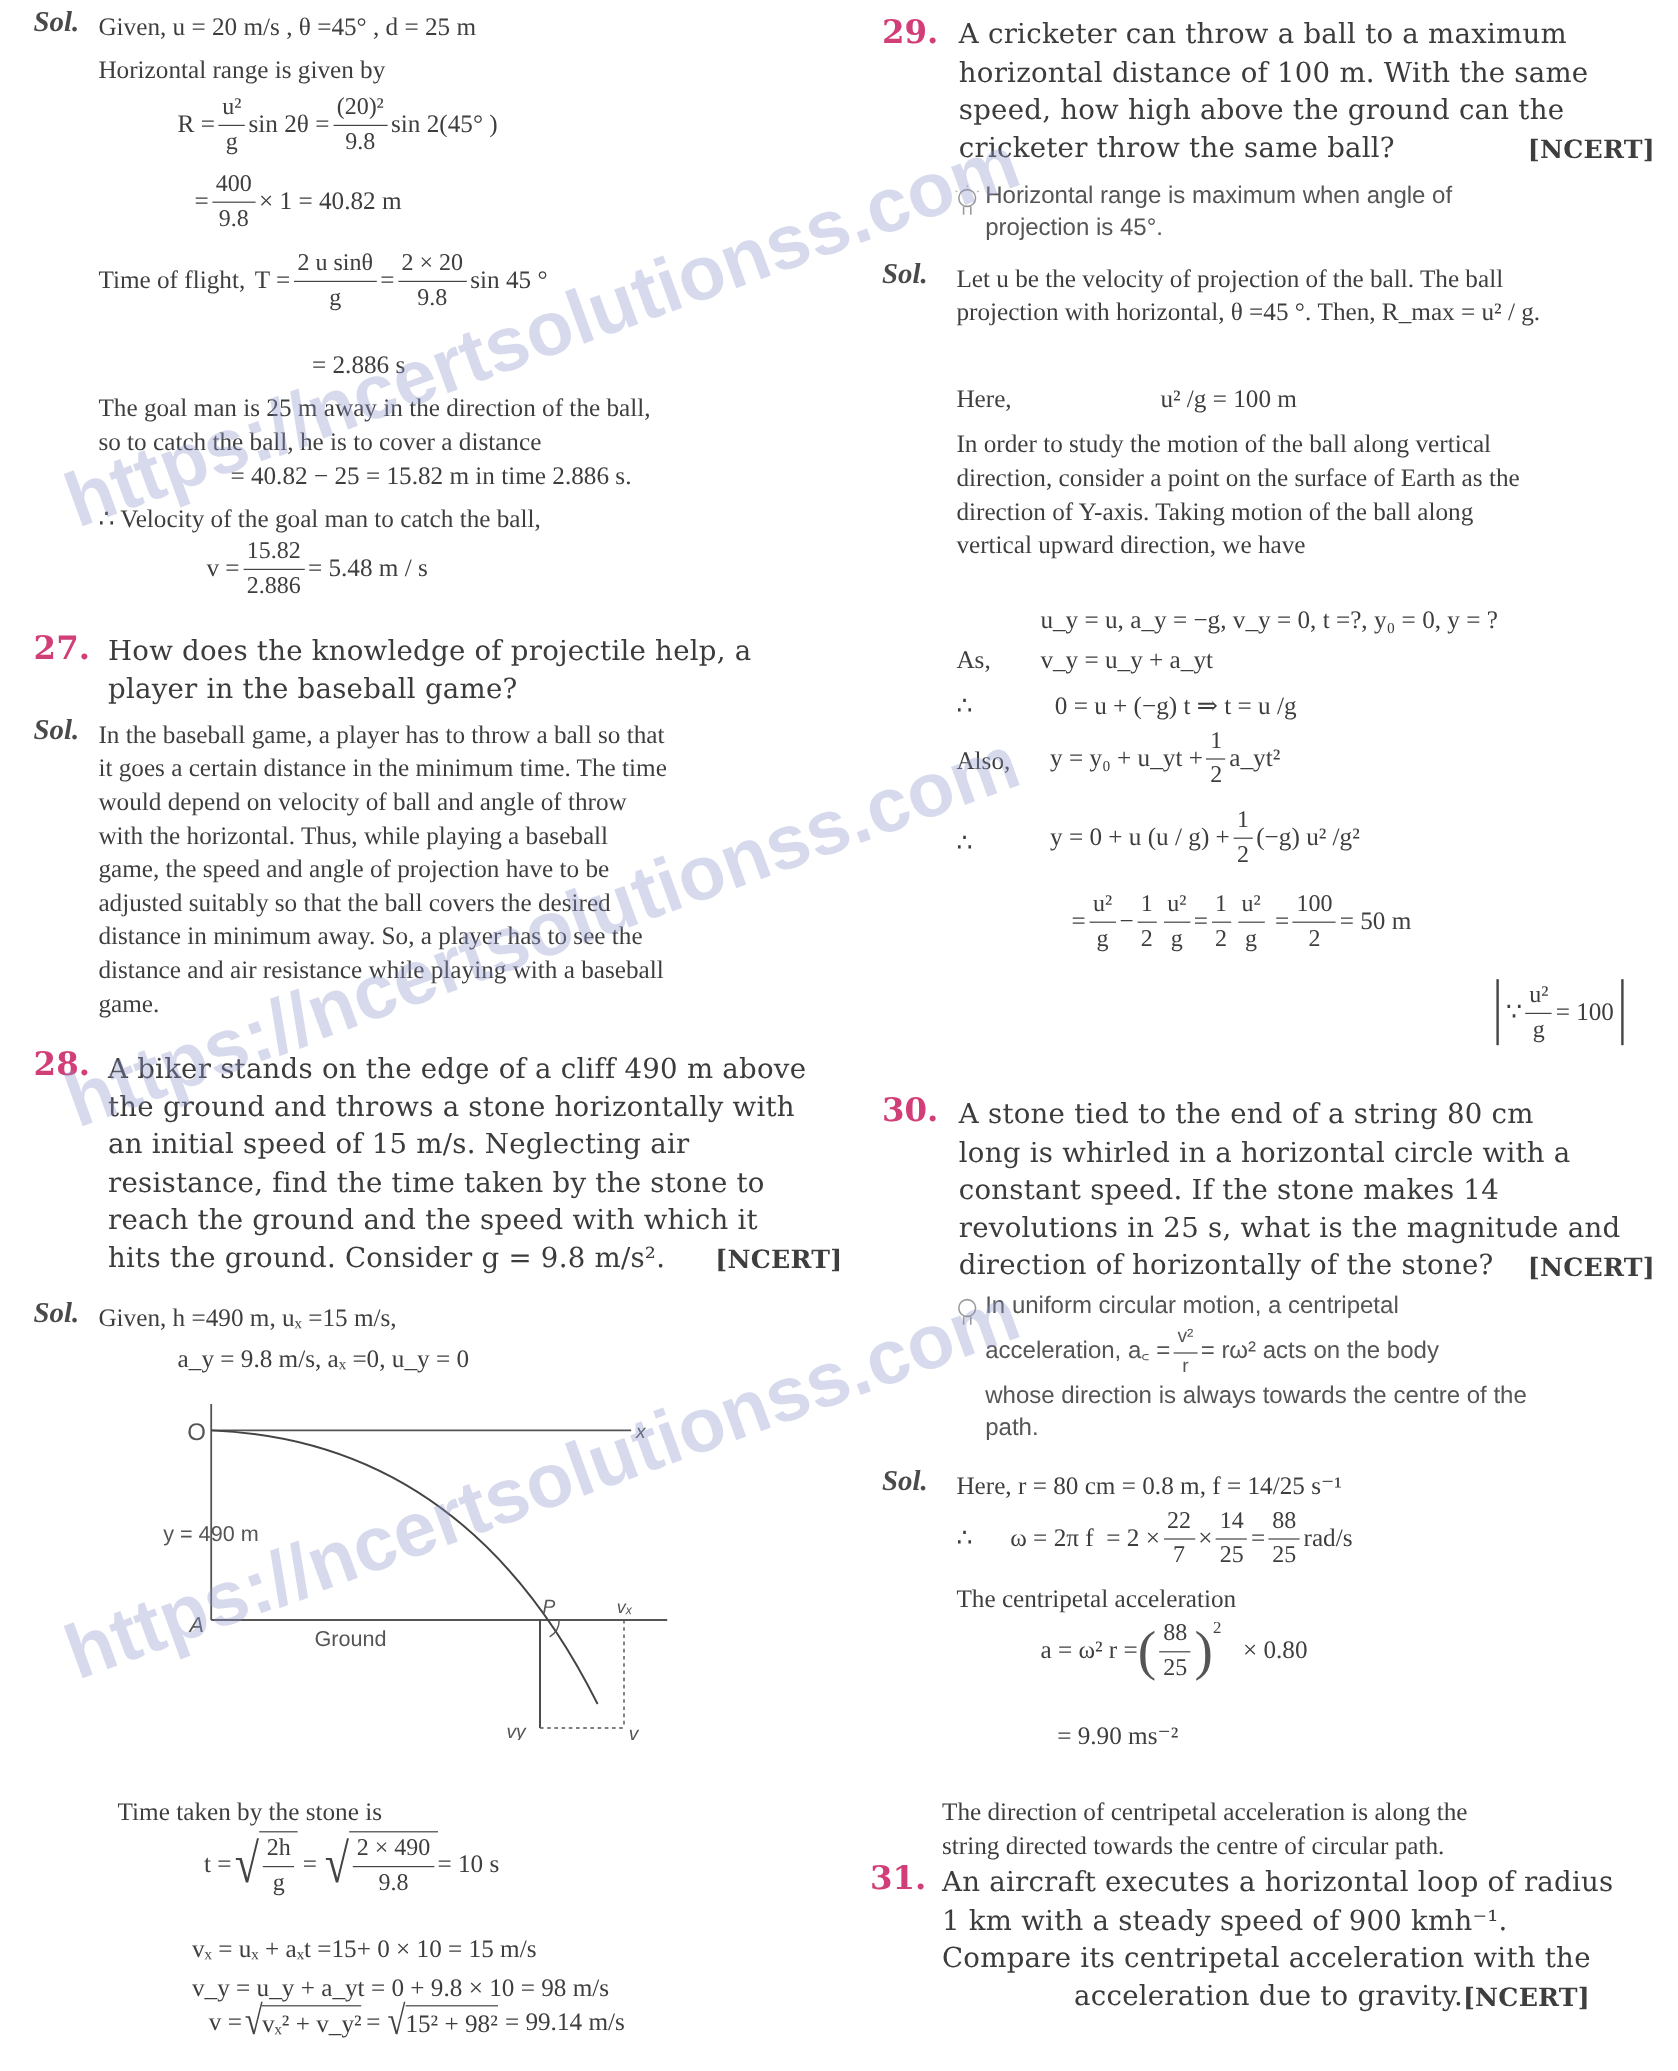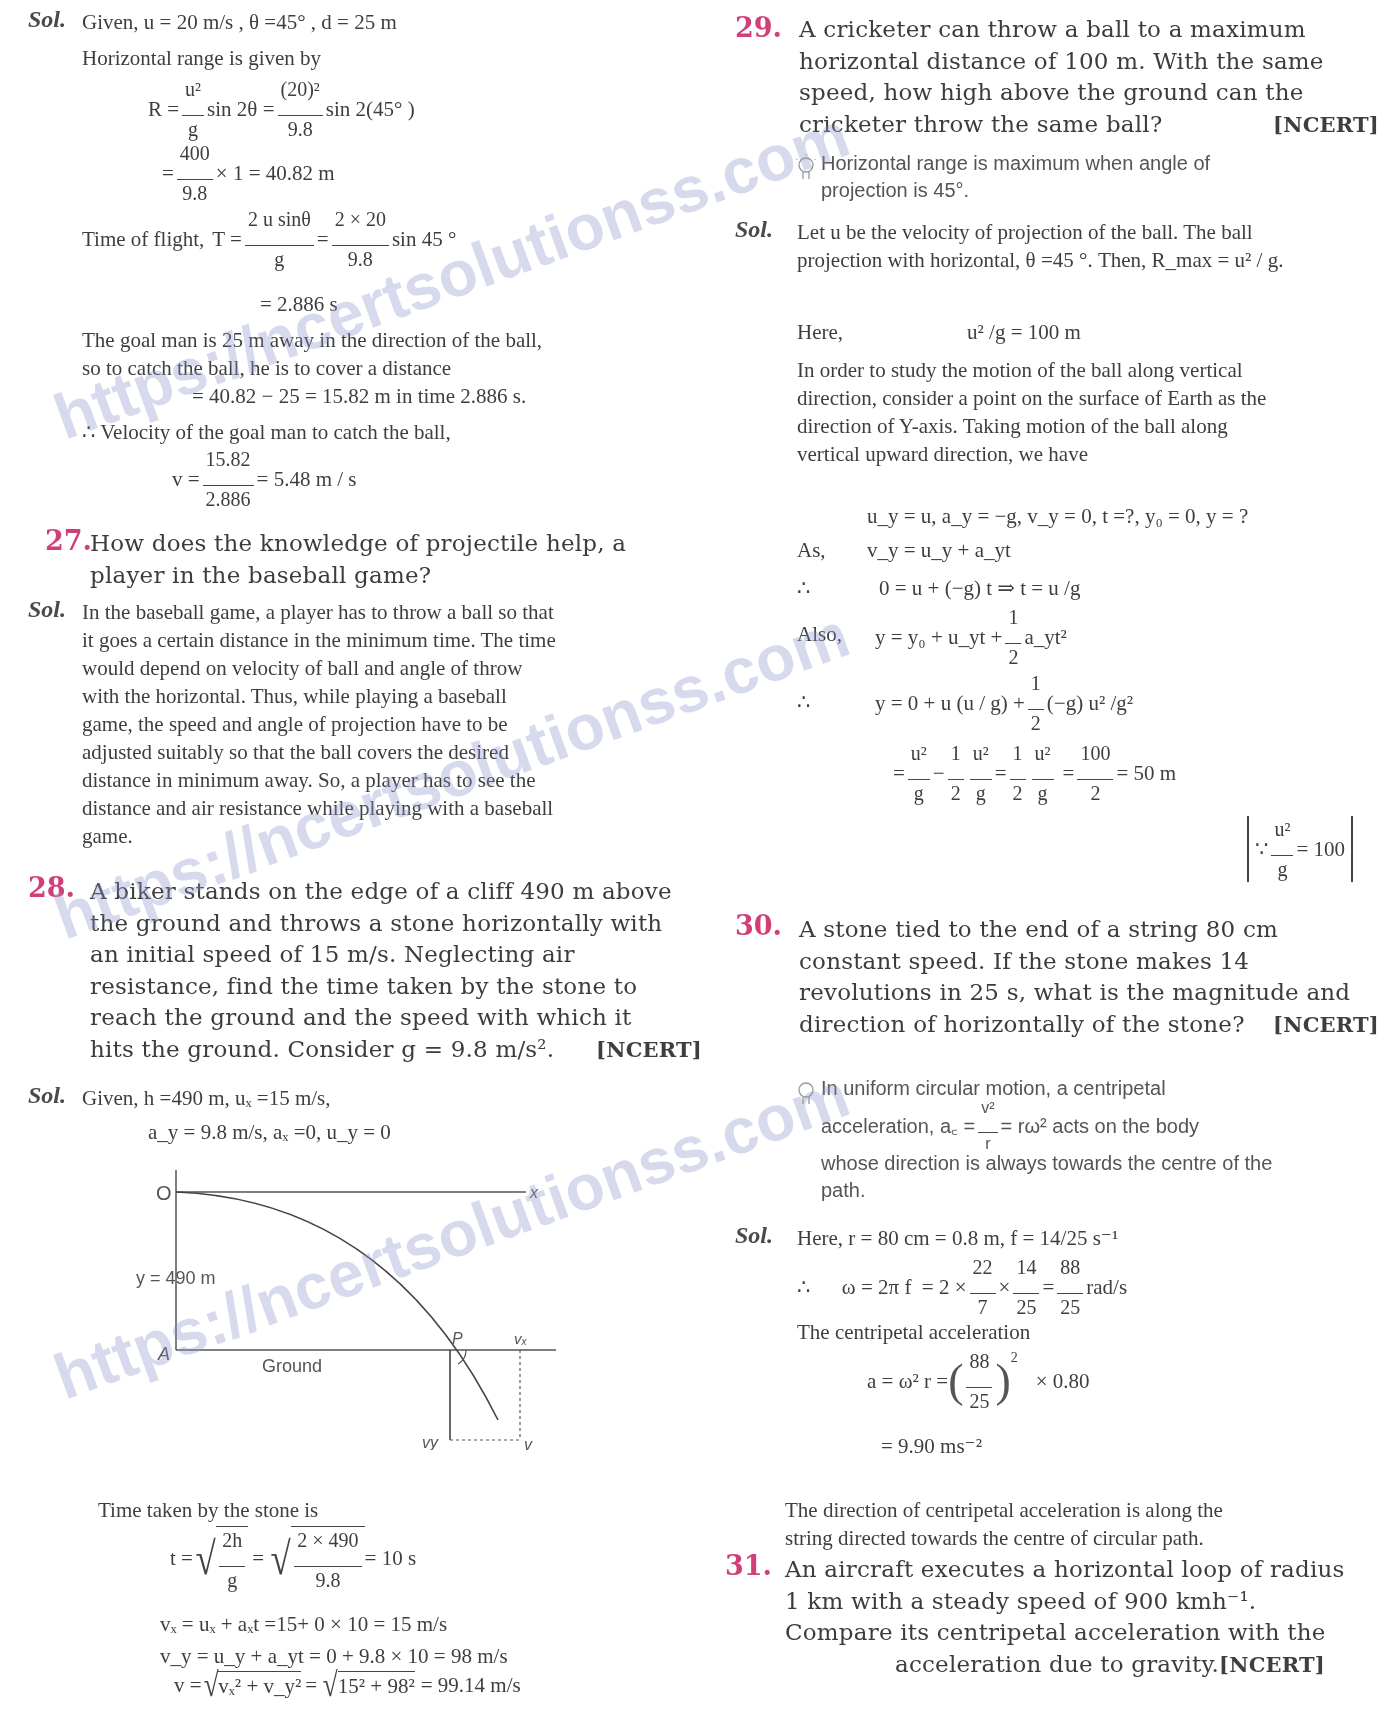--- a/index.html
+++ b/index.html
@@ -11,21 +11,21 @@
   .col-right { left:735px; width:650px; }
   .abs { position:absolute; white-space:nowrap; }
   .sol-label { font-style:italic; font-weight:bold; font-size:24px; color:#4a4a4a; }
   .txt { font-size:21px; line-height:28px; color:#3e3e3e; }
   .q { font-family:"DejaVu Serif", serif; font-size:23px; line-height:31.5px; color:#3c3c3c; letter-spacing:0.2px; }
   .qnum { font-family:"DejaVu Serif", serif; font-size:27px; font-weight:bold; color:#d23f78; }
   .ncert { font-size:21px; font-weight:bold; color:#3e3e3e; }
   .hint { font-family:"Liberation Sans", "DejaVu Sans", sans-serif; font-size:20px; line-height:27px; color:#555; }
   .math { font-size:21px; font-style:normal; color:#3e3e3e; }
   .frac { display:inline-flex; flex-direction:column; align-items:center; vertical-align:middle; margin:0 3px; font-size:20px; line-height:22px; }
-  .frac .num { border-bottom:1.5px solid #444; padding:0 3px 15px; }
+  .frac .num { border-bottom:1.5px solid #444; padding:0 3px 4px; }
   .frac .den { padding:2px 3px 0; }
   .sqrt { display:inline-flex; align-items:center; vertical-align:middle; }
   .sqrt .rad { font-size:46px; line-height:46px; transform:scaleX(0.8); margin-right:-2px; color:#444; }
   .sqrt .body { border-top:1.5px solid #444; padding-top:2px; }
   .bracket { display:inline-flex; align-items:center; border-left:2px solid #444; border-right:2px solid #444; padding:2px 6px; }
   .bulb { display:inline-block; width:22px; height:32px; vertical-align:top; }
   .watermark { position:absolute; font-family:"Liberation Sans", "DejaVu Sans", sans-serif; font-weight:bold;
                font-size:64px; color:rgba(140,150,200,0.35); transform-origin:left bottom; white-space:nowrap; pointer-events:none; }
   svg text { font-family:"Liberation Sans", "DejaVu Sans", sans-serif; }
 </style>
@@ -86,21 +86,21 @@
 
     <div class="abs math" style="left:144px;top:448px;display:flex;align-items:center">
       <span>v =</span>
       <span class="frac">
           <span class="num">15.82</span>
           <span class="den">2.886</span>
         </span>
       <span>= 5.48 m / s</span>
     </div>
 
-    <span class="abs qnum" style="left:17px;top:525px">27.</span>
+    <span class="abs qnum" style="left:0;top:525px">27.</span>
     <div class="abs q" style="left:62px;top:528px">
       <div>How does the knowledge of projectile help, a</div>
       <div>player in the baseball game?</div>
     </div>
     <span class="abs sol-label" style="left:0;top:596px">Sol.</span>
     <div class="abs txt" style="left:54px;top:598px">
       <div>In the baseball game, a player has to throw a ball so that</div>
       <div>it goes a certain distance in the minimum time. The time</div>
       <div>would depend on velocity of ball and angle of throw</div>
       <div>with the horizontal. Thus, while playing a baseball</div>
@@ -294,20 +294,21 @@
             <span class="num">u²</span>
             <span class="den">g</span>
           </span>
         <span>= 100</span>
       </span>
     </div>
 
     <span class="abs qnum" style="left:0;top:910px">30.</span>
     <div class="abs q" style="left:64px;top:914px;width:580px">
       <div>A stone tied to the end of a string 80 cm</div>
+      <div>long is whirled in a horizontal circle with a</div>
       <div>constant speed. If the stone makes 14</div>
       <div>revolutions in 25 s, what is the magnitude  and</div>
       <div style="display:flex;justify-content:space-between">
         <span>direction of horizontally of the stone?</span>
         <span class="ncert">[NCERT]</span>
       </div>
     </div>
 
     <div class="abs hint" style="left:68px;top:1075px;width:580px">
       <svg class="bulb" viewBox="0 0 22 32" style="position:absolute;left:-8px;top:4px">

